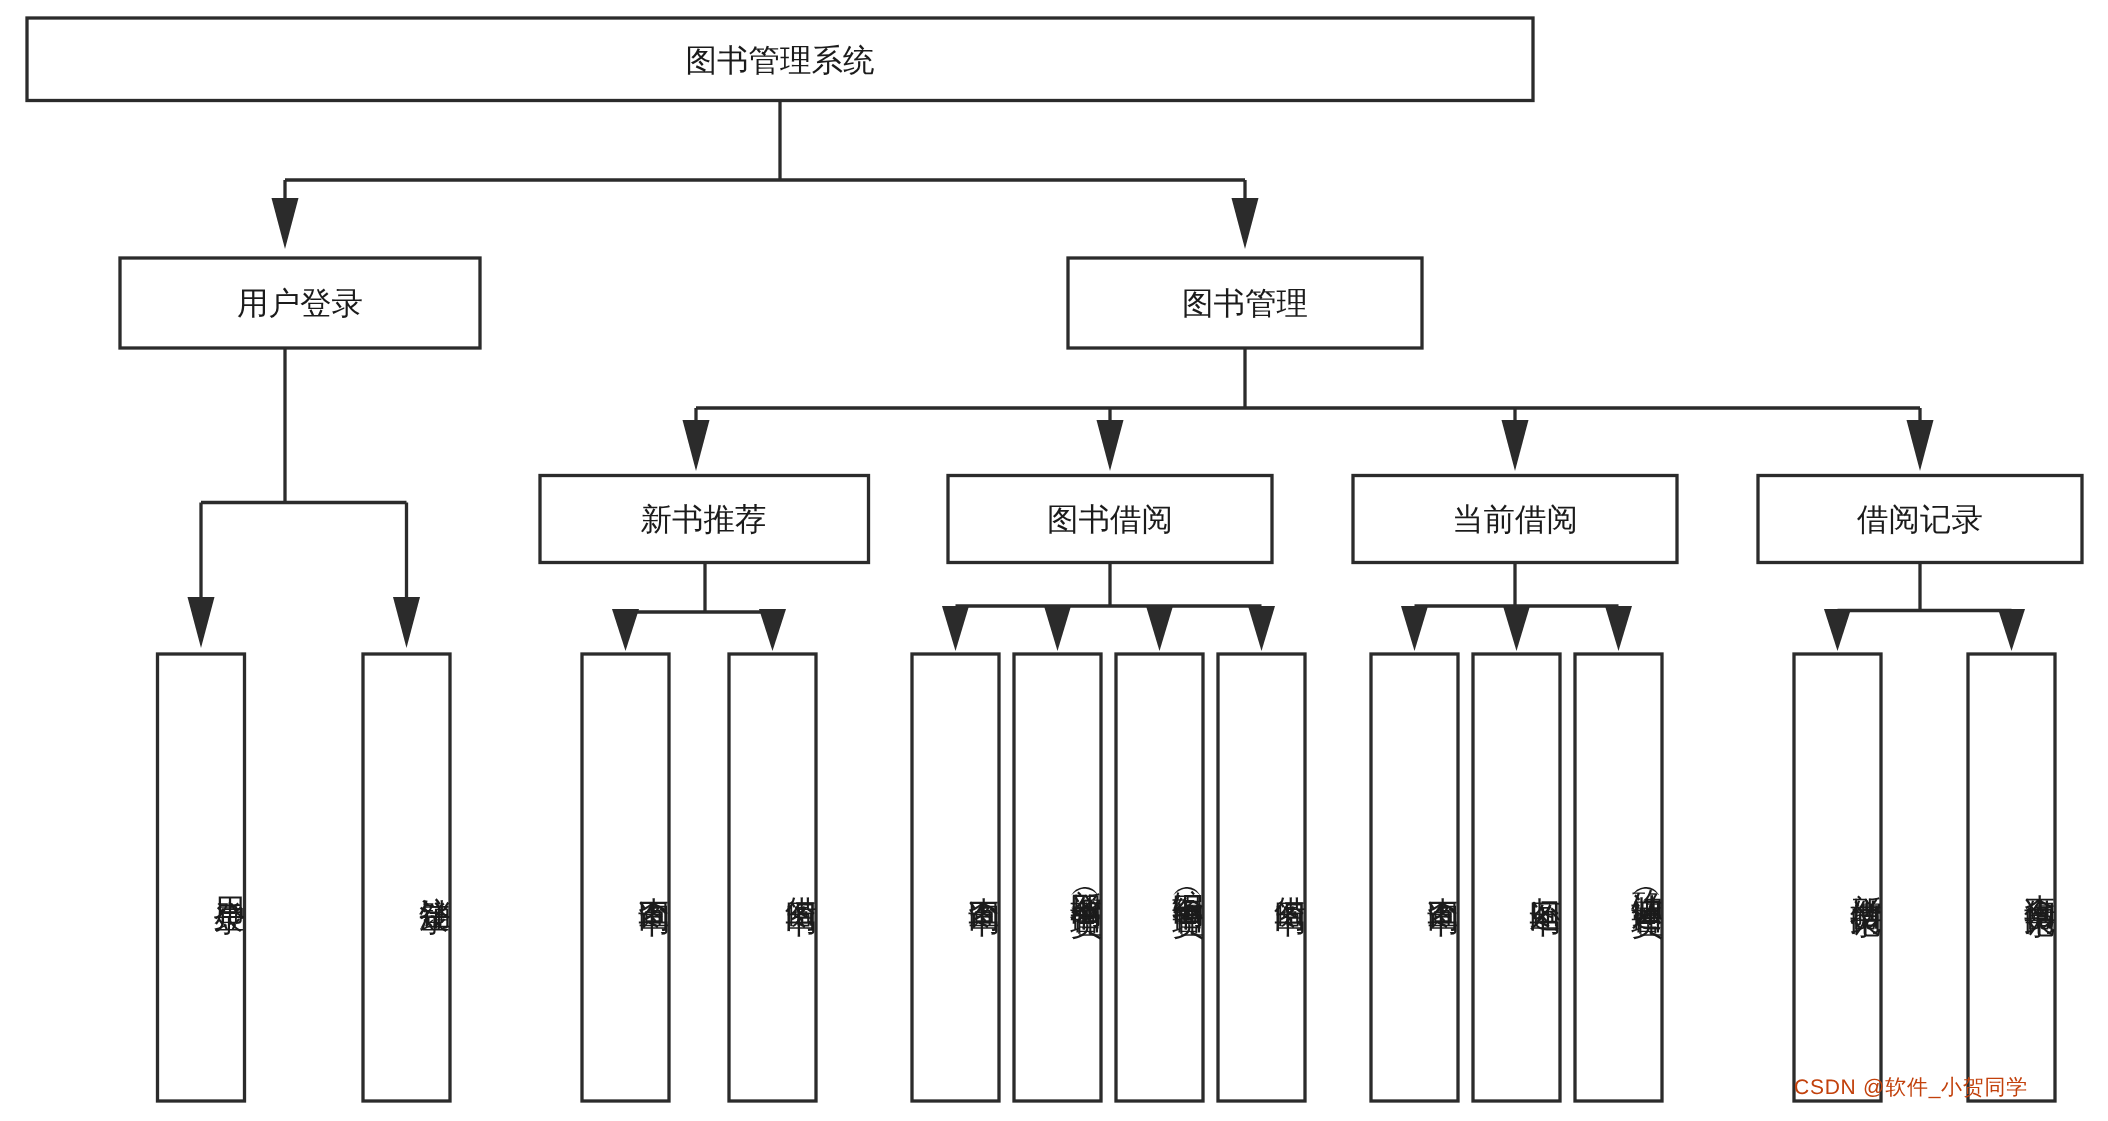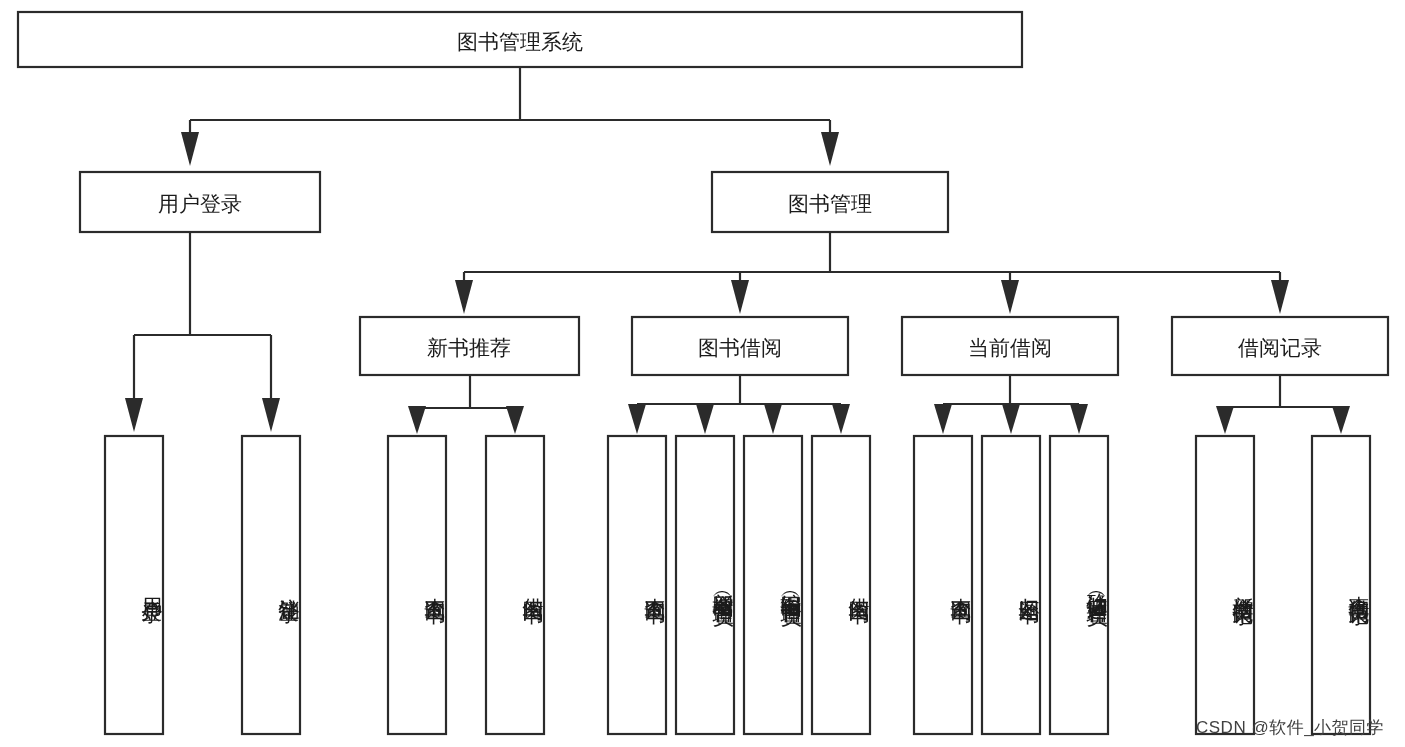--- a/index.html
+++ b/index.html
@@ -59,22 +59,22 @@
     letter-spacing: 2px;
     line-height: 1;
     display: flex;
     align-items: flex-start;
     justify-content: center;
     pointer-events: none;
   }
   .watermark {
     position: absolute;
     font-family: "Liberation Sans", "DejaVu Sans", sans-serif;
-    font-size: 17px;
-    color: #404040;
+    font-size: 14px;
+    color: #c2410c;
     white-space: nowrap;
     letter-spacing: 0.5px;
   }
 </style>
 </head>
 <body>
 
 <div id="diagram-root">
 
   <svg id="flow-svg" viewBox="0 0 1405 747" xmlns="http://www.w3.org/2000/svg">

